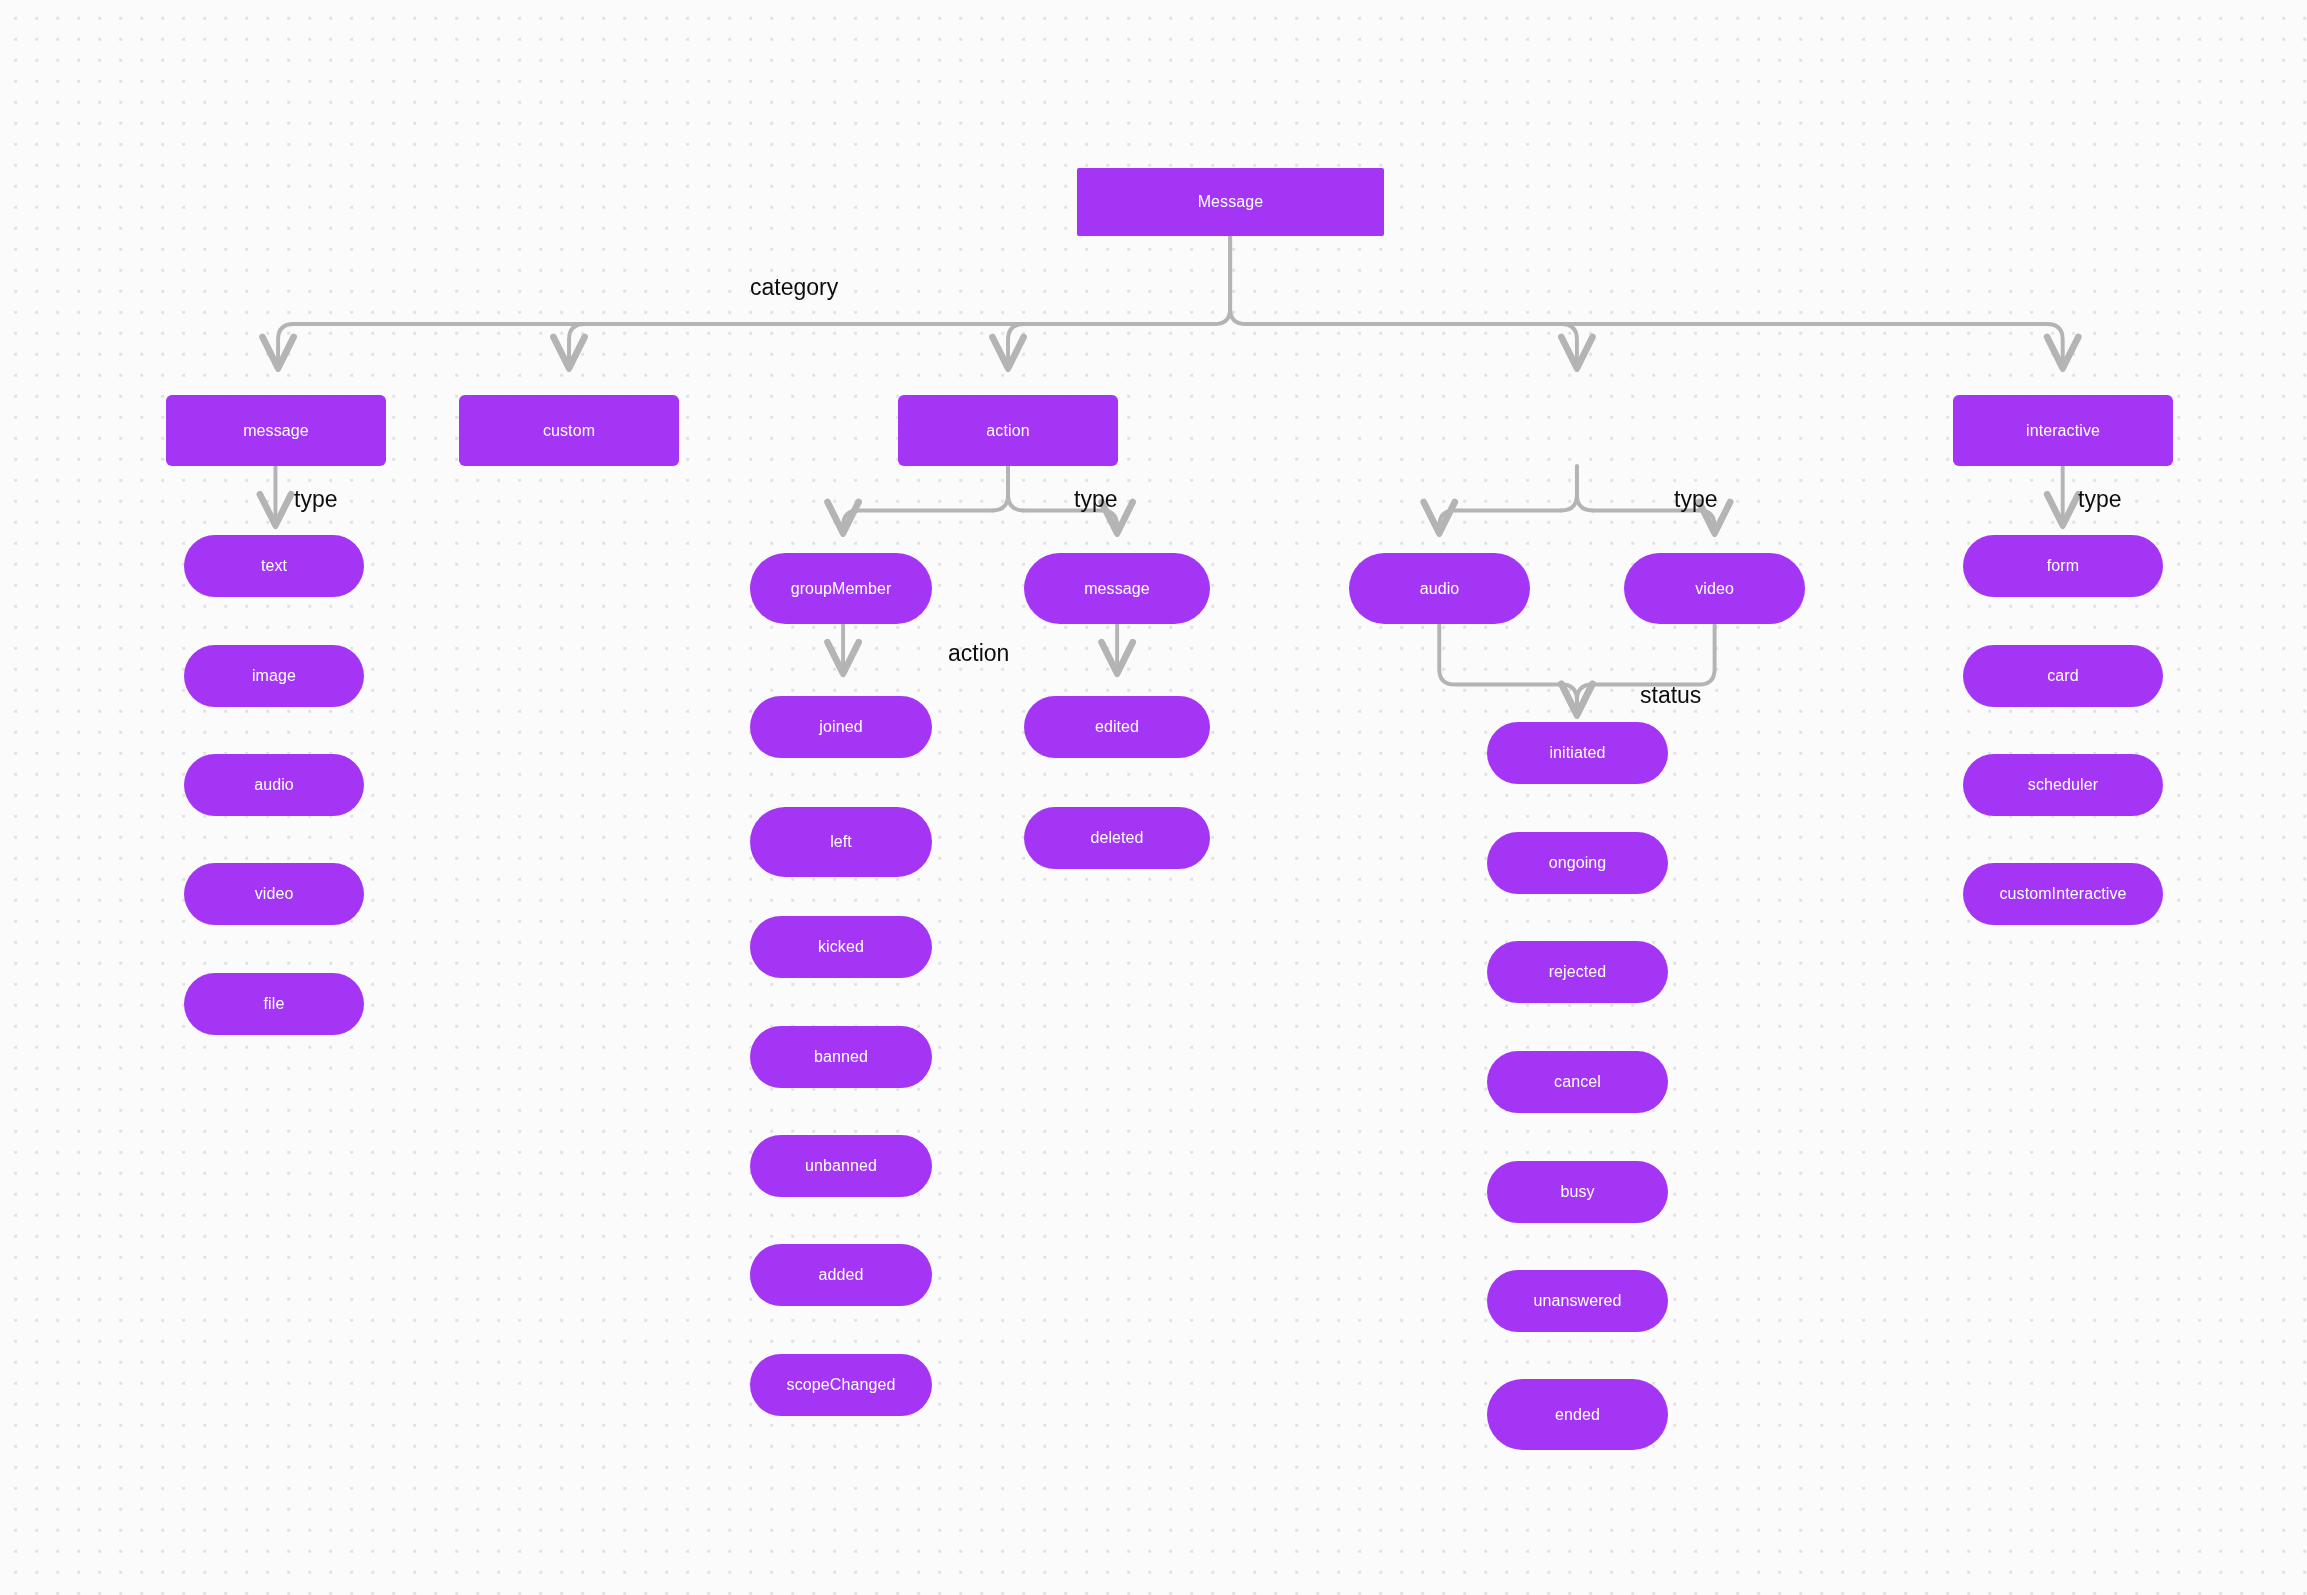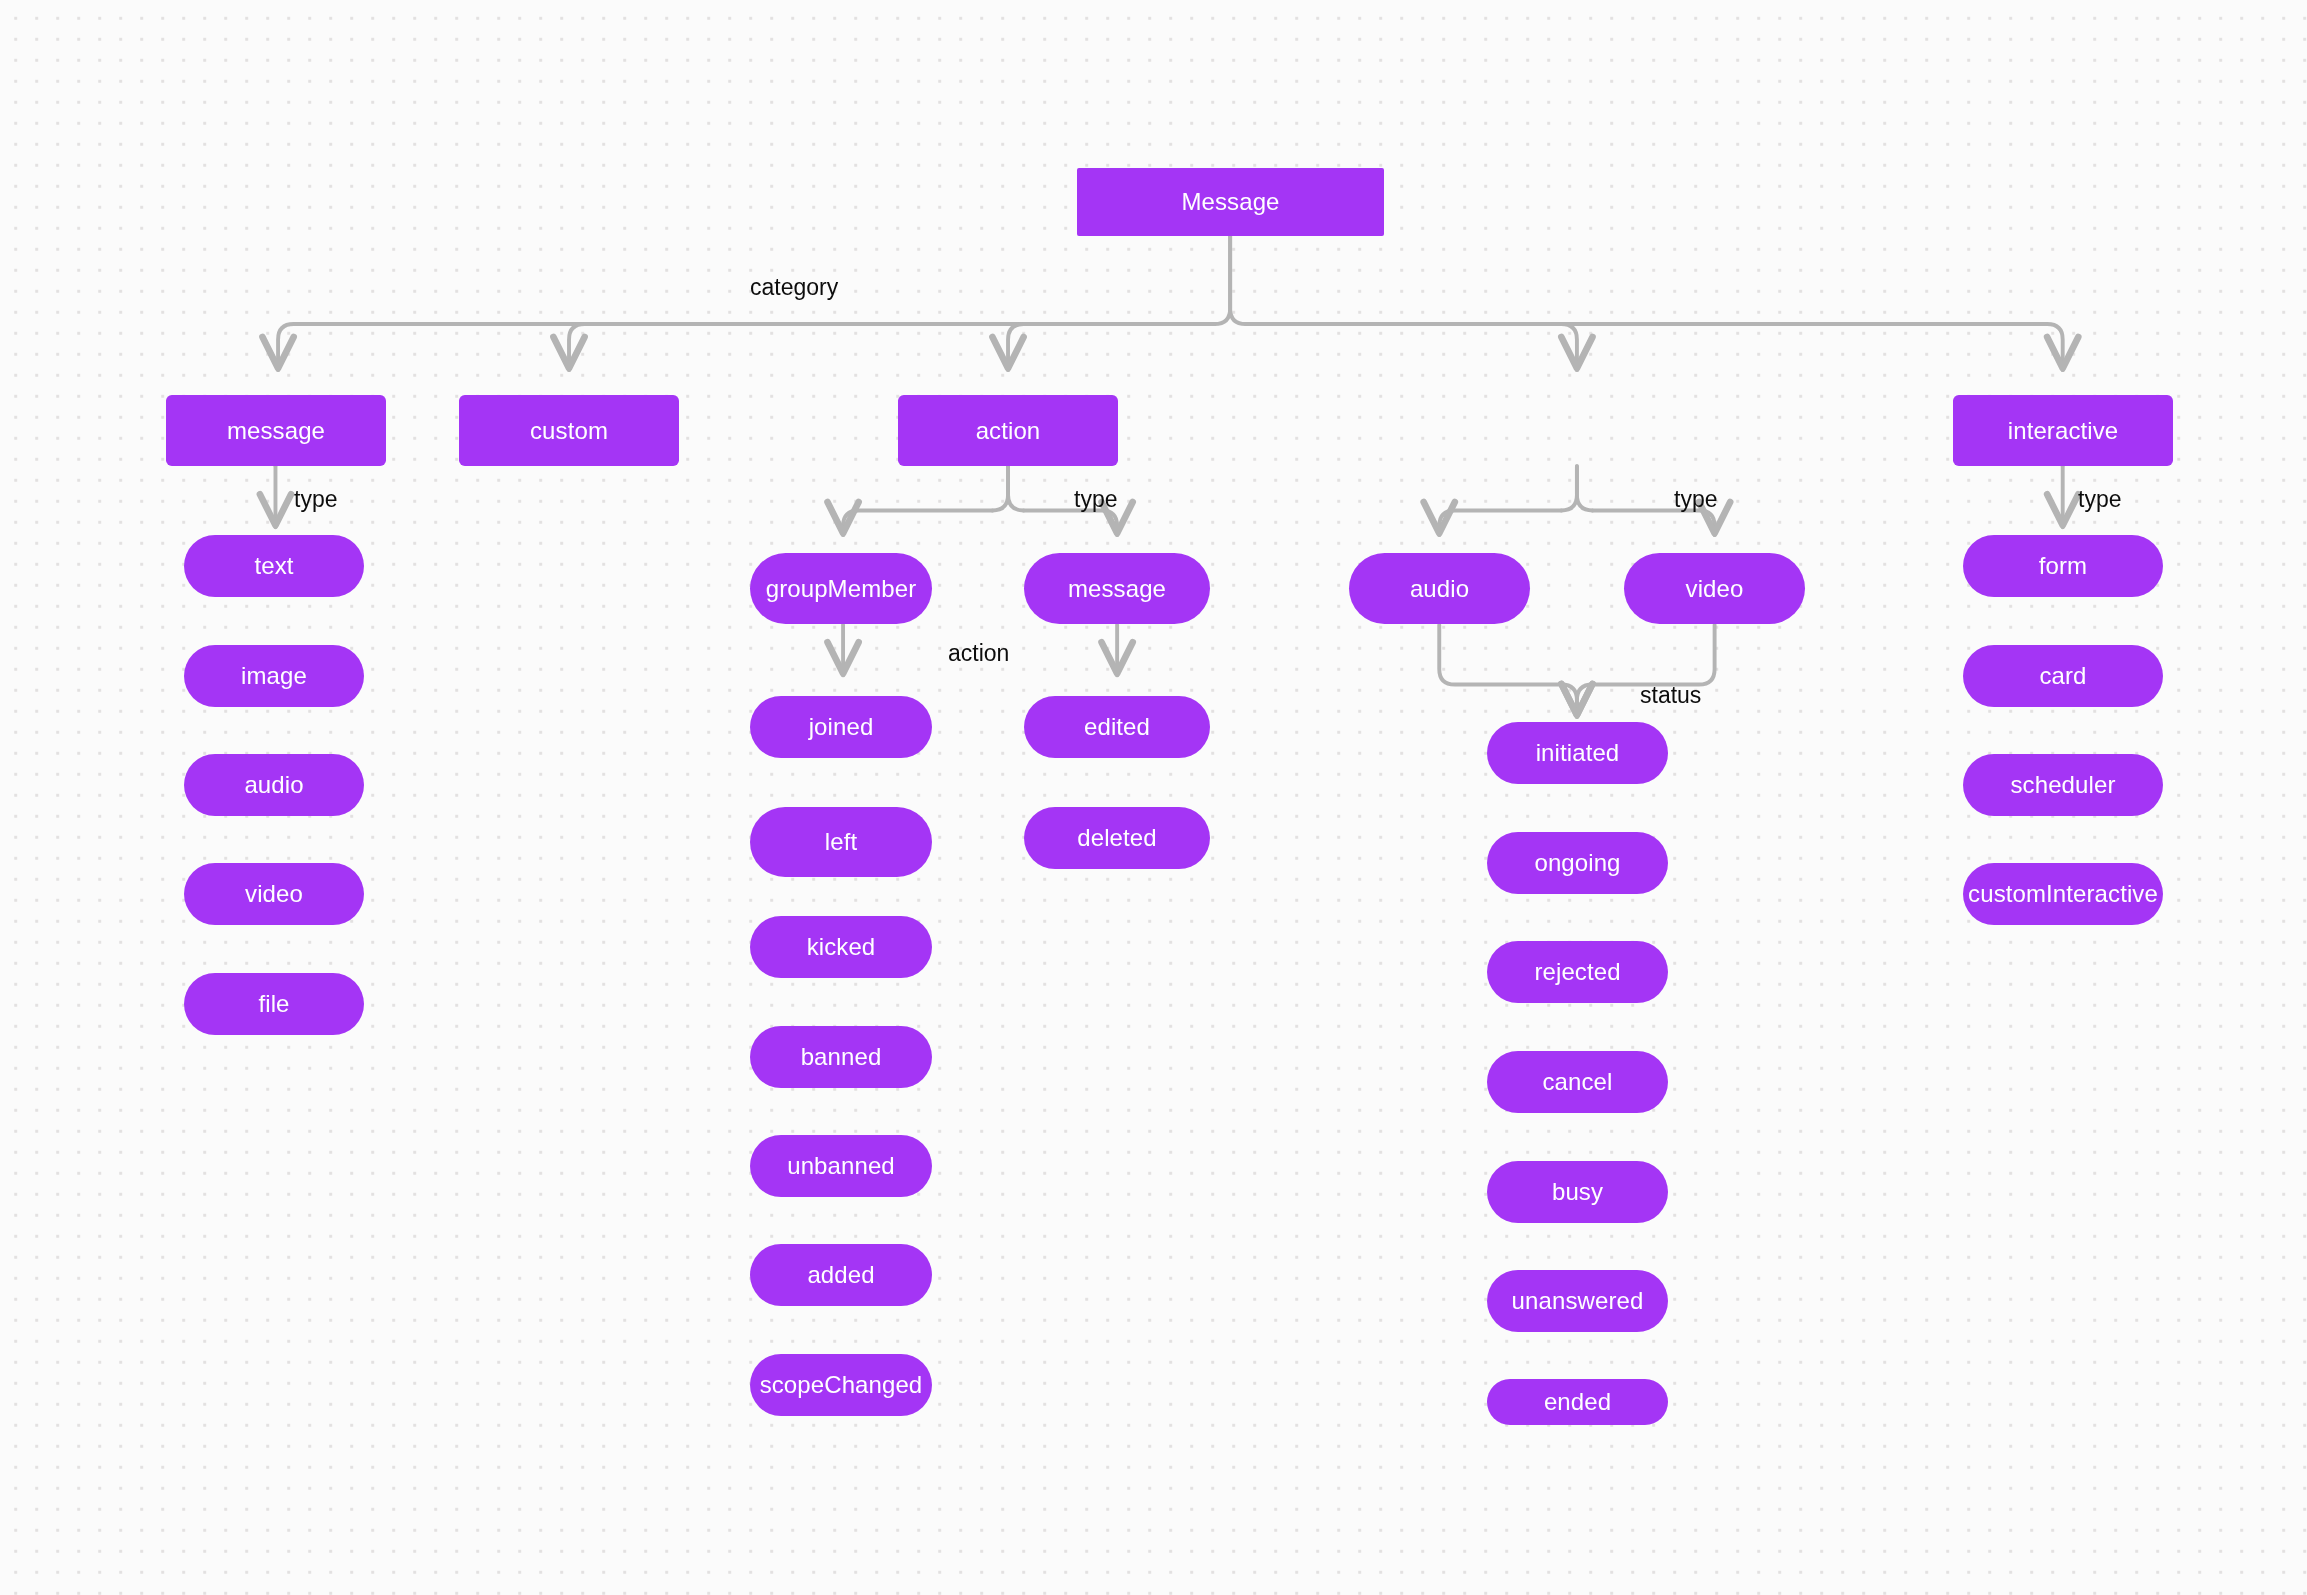--- a/index.html
+++ b/index.html
@@ -28,21 +28,21 @@
     pointer-events: none;
   }
   .node {
     position: absolute;
     box-sizing: border-box;
     display: flex;
     align-items: center;
     justify-content: center;
     background: #a435f5;
     color: #ffffff;
-    font-size: 24px;
+    font-size: 16px;
     font-weight: 400;
     letter-spacing: 0.1px;
     text-align: center;
     white-space: nowrap;
     line-height: 1;
     user-select: none;
   }
   .node.root {
     border-radius: 1.9px;
   }
@@ -212,21 +212,21 @@
   </div>
   <div class="node leaf" style="left:1487px; top:1051px; width:181px; height:62px;">
     <span>cancel</span>
   </div>
   <div class="node leaf" style="left:1487px; top:1161px; width:181px; height:62px;">
     <span>busy</span>
   </div>
   <div class="node leaf" style="left:1487px; top:1270px; width:181px; height:62px;">
     <span>unanswered</span>
   </div>
-  <div class="node leaf" style="left:1487px; top:1379px; width:181px; height:46px;">
+  <div class="node leaf" style="left:1487px; top:1379px; width:181px; height:71px;">
     <span>ended</span>
   </div>
 
   <div class="node leaf" style="left:1963px; top:535px; width:200px; height:62px;">
     <span>form</span>
   </div>
   <div class="node leaf" style="left:1963px; top:645px; width:200px; height:62px;">
     <span>card</span>
   </div>
   <div class="node leaf" style="left:1963px; top:754px; width:200px; height:62px;">

